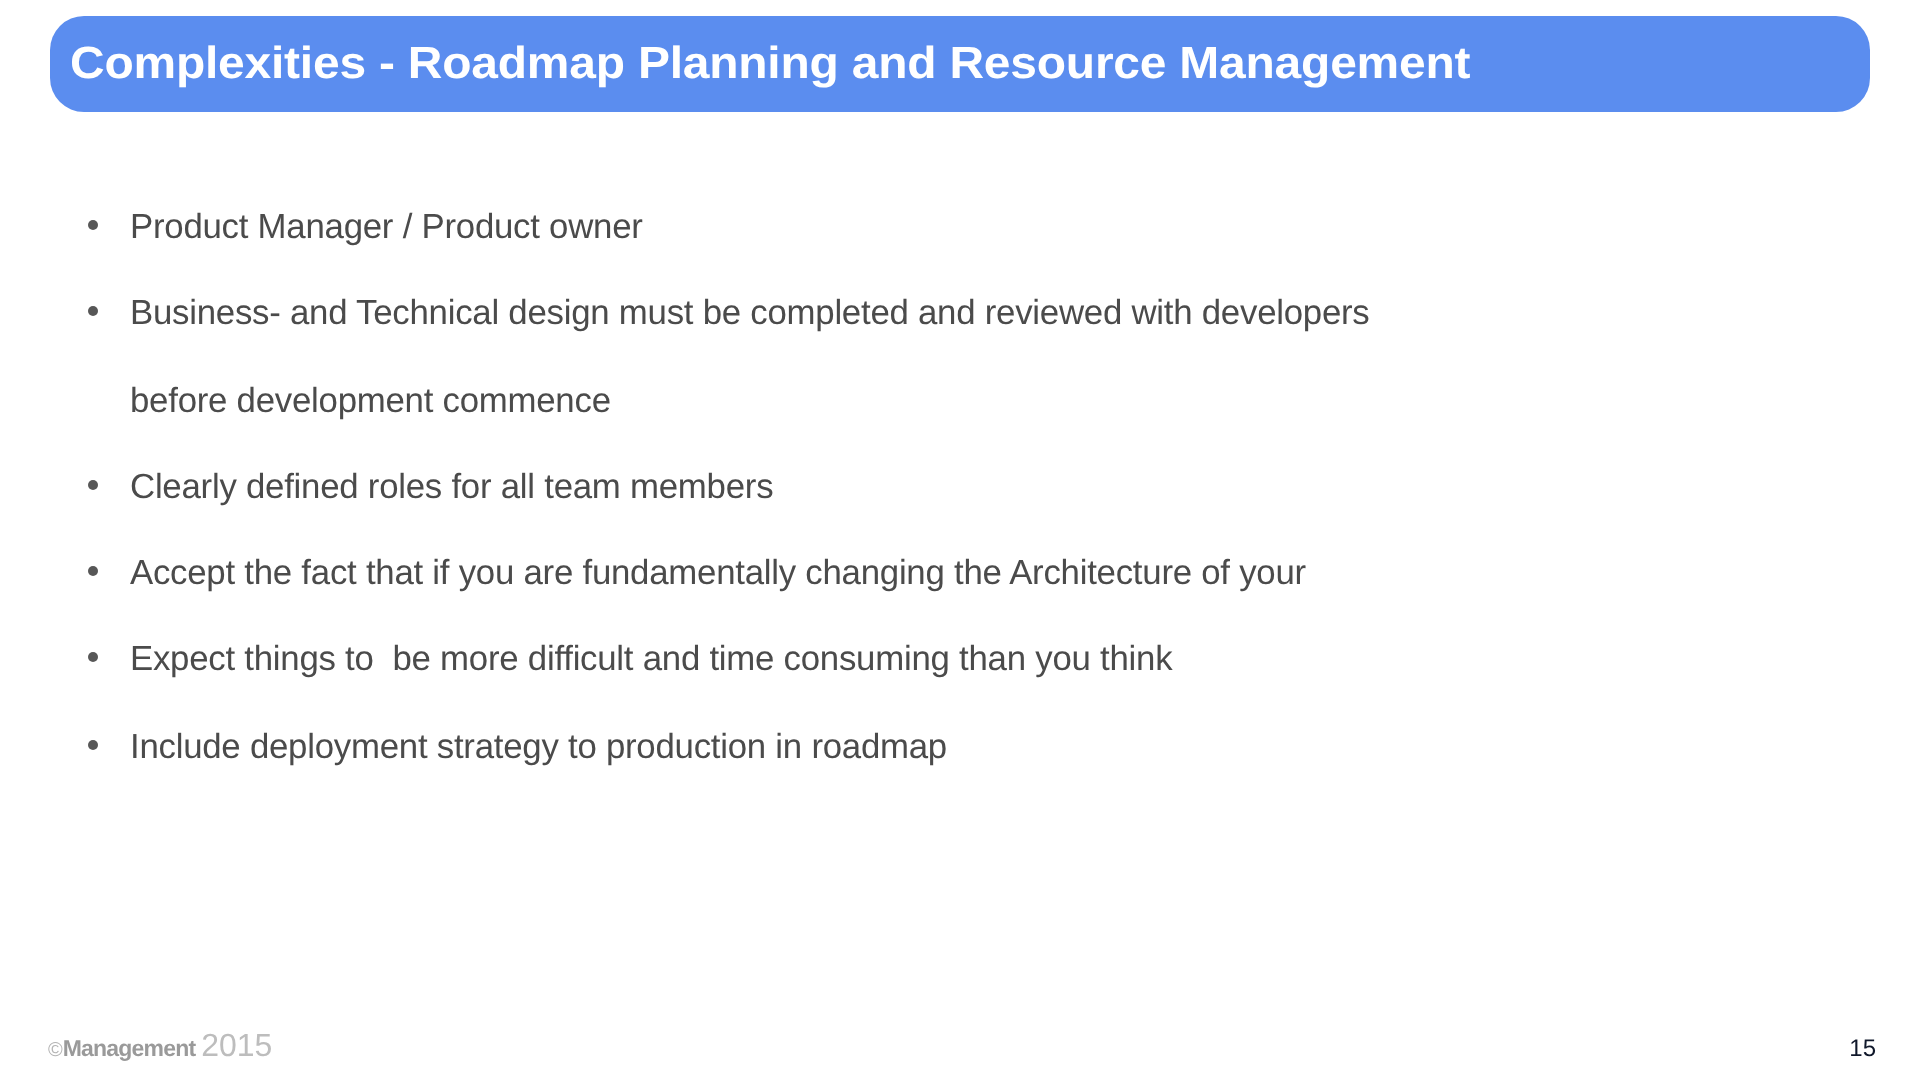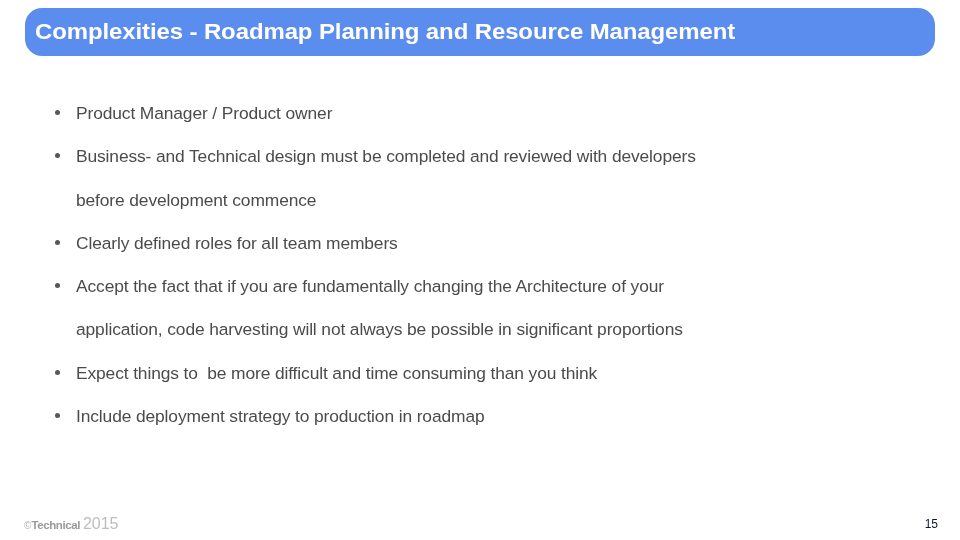--- a/index.html
+++ b/index.html
@@ -41,21 +41,21 @@
     font-weight: bold;
     letter-spacing: -0.1px;
     white-space: nowrap;
     font-family: "Liberation Sans Narrow", "Liberation Sans", "DejaVu Sans Condensed", sans-serif;
     transform-origin: left center;
   }
 
   
   .content {
     position: absolute;
-    left: 45px;
+    left: 34px;
     top: 92px;
     width: 890px;
   }
   .bullet-row {
     position: relative;
     min-height: 43.3px;
     padding-left: 31px;
     box-sizing: border-box;
   }
   .bullet-dot {
@@ -136,32 +136,31 @@
     </div>
 
     <div class="bullet-row">
       <span class="bullet-dot"></span>
       <span class="bullet-line">Clearly defined roles for all team members</span>
     </div>
 
     <div class="bullet-row">
       <span class="bullet-dot"></span>
       <span class="bullet-line">Accept the fact that if you are fundamentally changing the Architecture of your</span>
-      <span class="bullet-line">application, code harvesting will not always be possible in significant proportions</span>
     </div>
 
     <div class="bullet-row">
       <span class="bullet-dot"></span>
       <span class="bullet-line">Expect things to  be more difficult and time consuming than you think</span>
     </div>
 
     <div class="bullet-row">
       <span class="bullet-dot"></span>
       <span class="bullet-line">Include deployment strategy to production in roadmap</span>
     </div>
 
   </div>
 
-  <div class="footer-copy"><span class="sym">©</span><span class="brand">Technical</span> <span class="year">2015</span></div>
+  <div class="footer-copy"><span class="sym">©</span><span class="brand">Management</span> <span class="year">2015</span></div>
 
   <div class="page-number">15</div>
 
 </div>
 
 </body></html>

